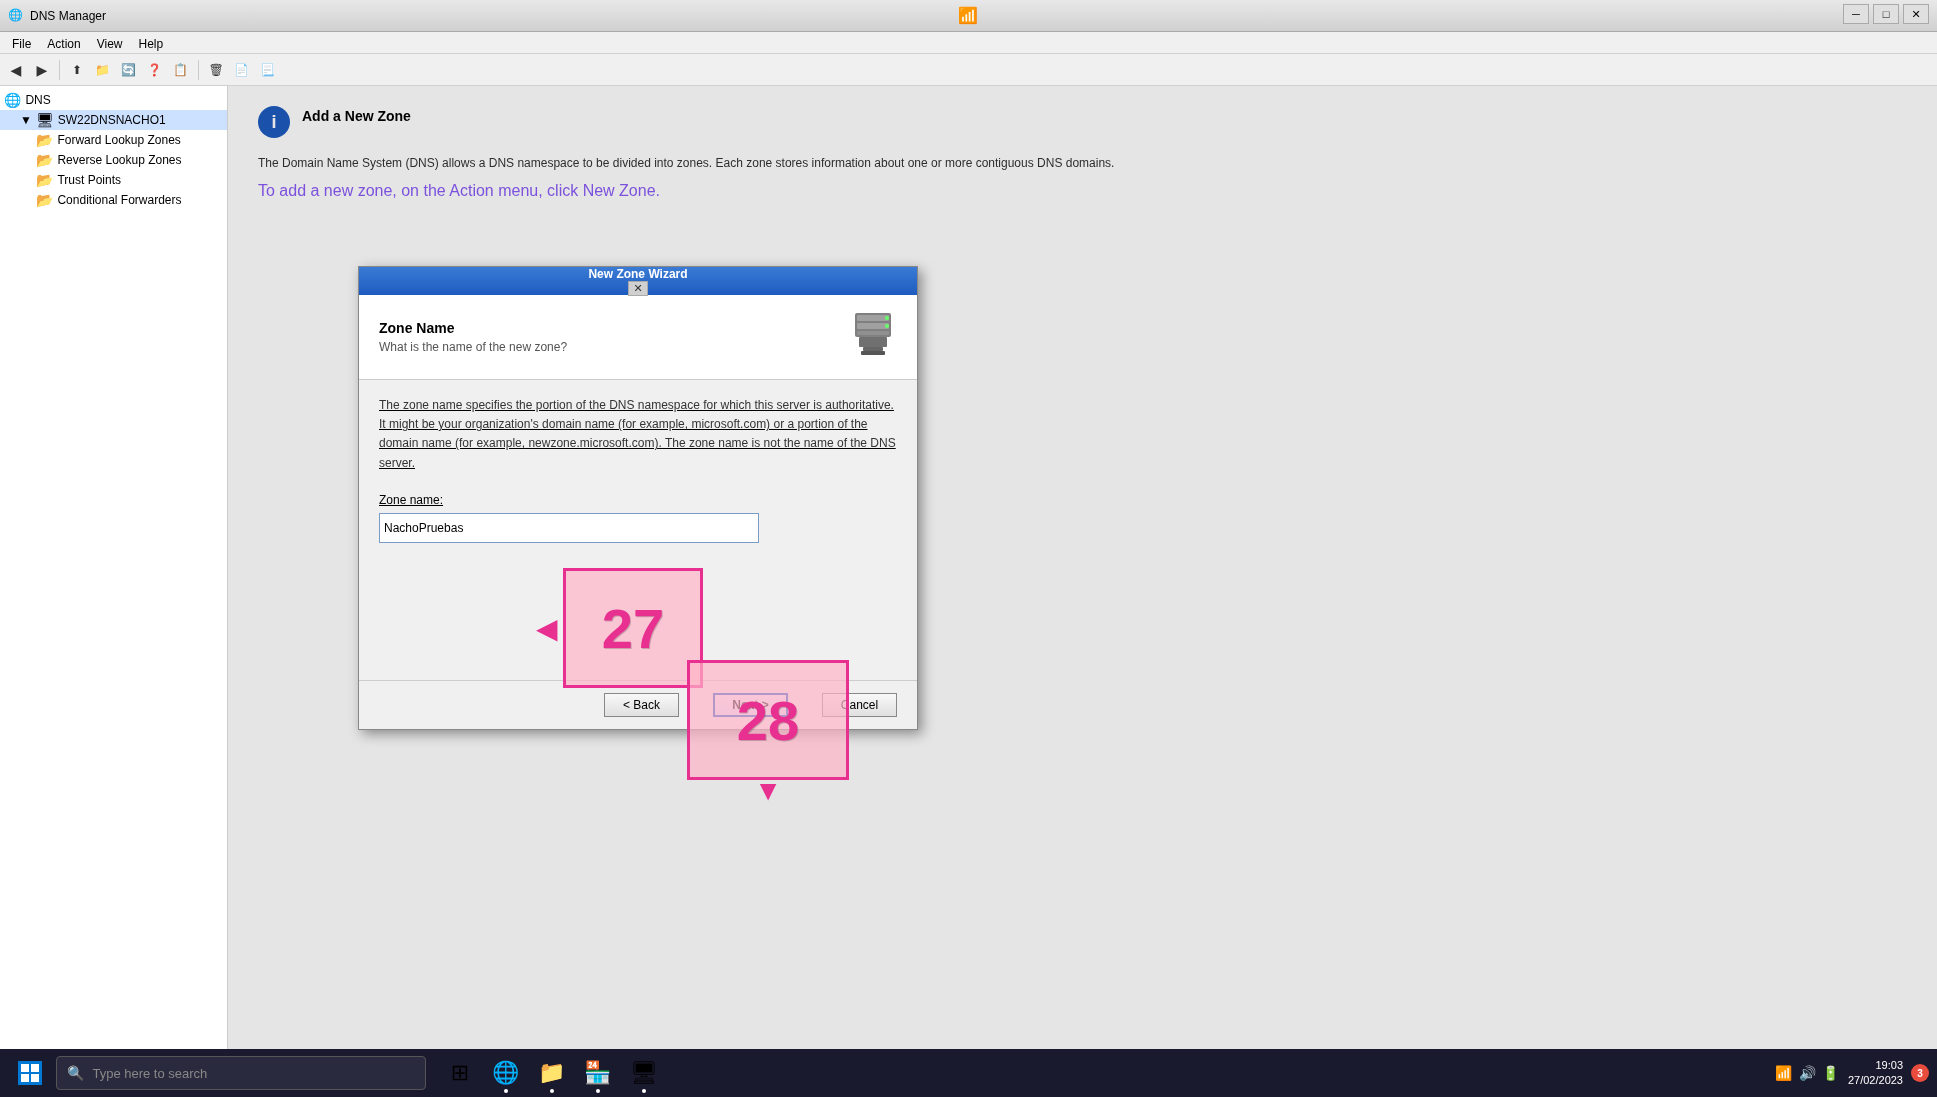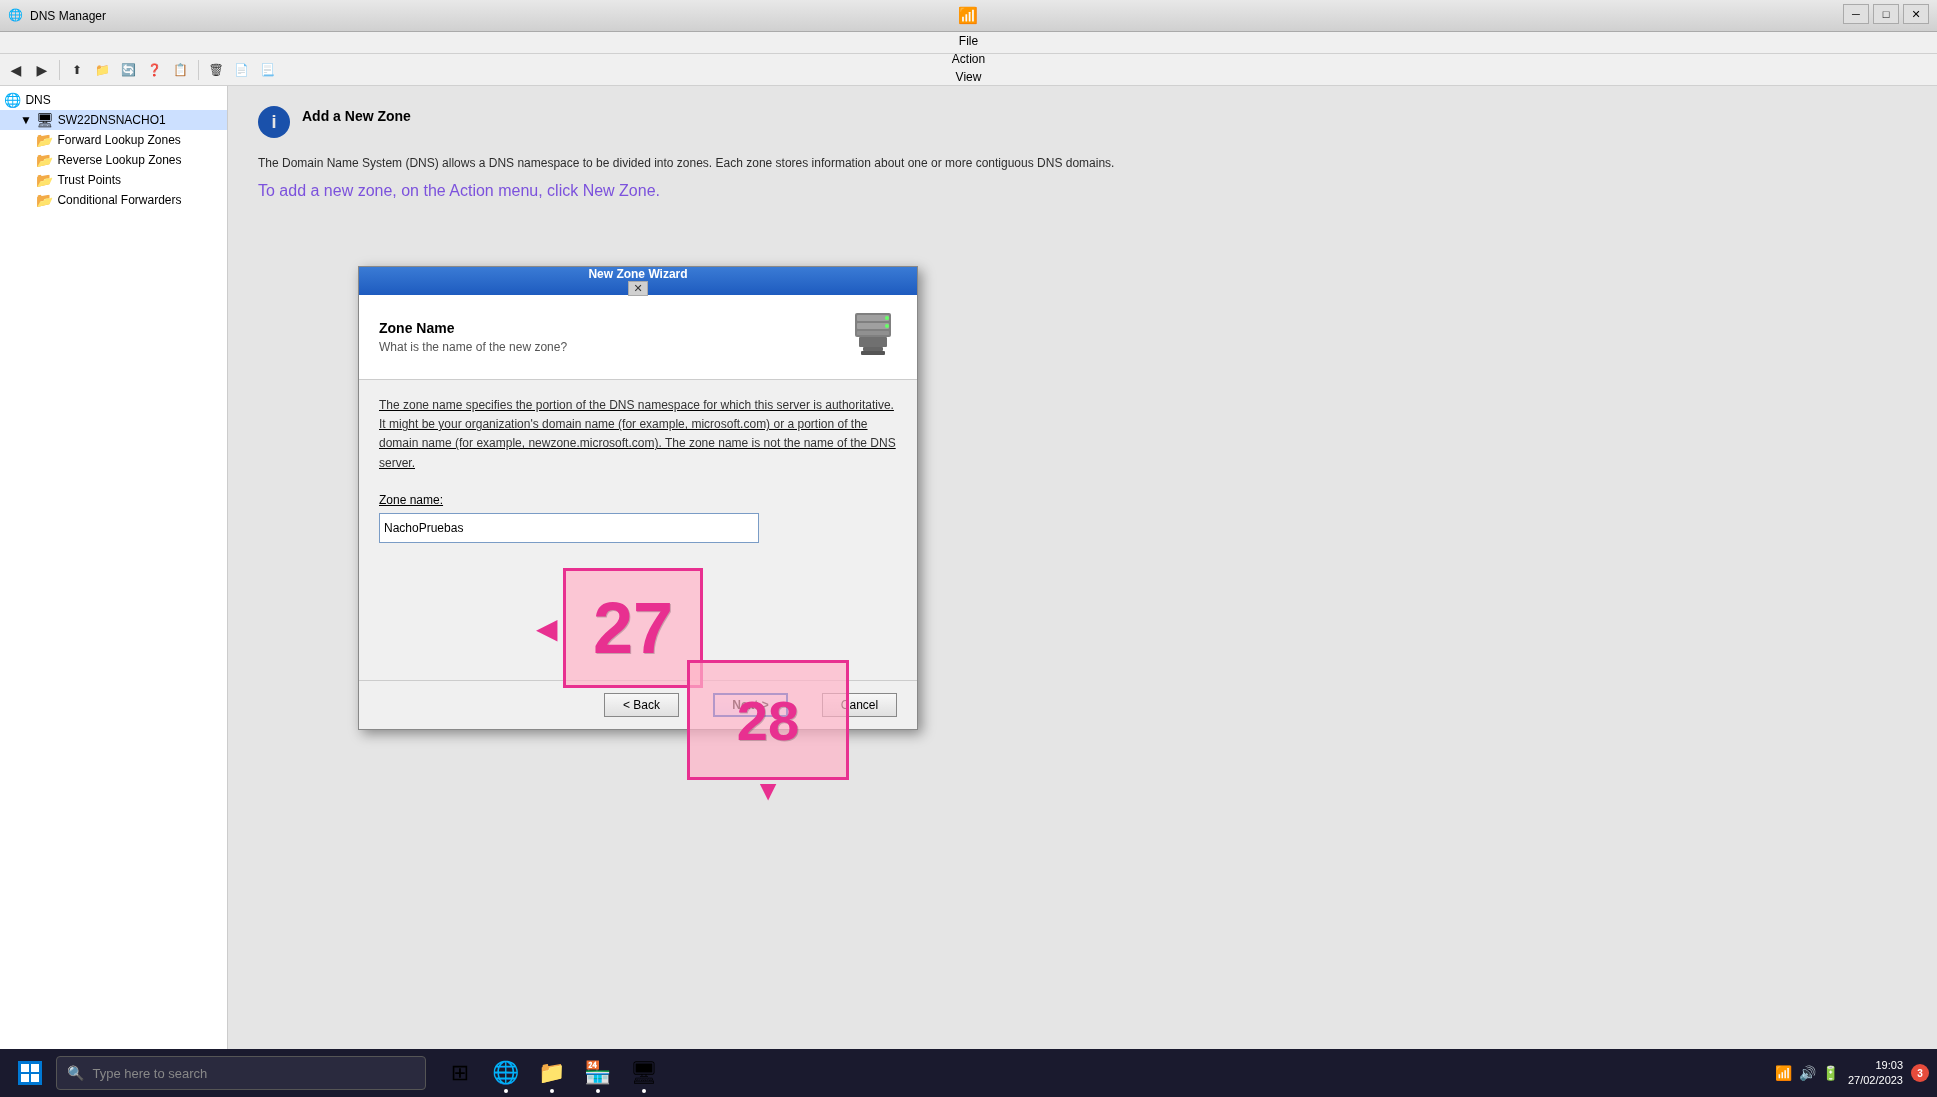--- a/index.html
+++ b/index.html
@@ -19,24 +19,23 @@
     .title-bar-text { font-size: 12px; color: #000; flex: 1; }
     .title-bar-controls { display: flex; gap: 4px; position: absolute; right: 8px; top: 4px; }
     .title-bar-btn { width: 26px; height: 20px; border: 1px solid #aaa; background: #e0e0e0; cursor: pointer; display: flex; align-items: center; justify-content: center; font-size: 11px; }
     .title-bar-btn.close-btn { background: #e0e0e0; }
 
     
     .menu-bar {
       background: #f0f0f0;
       height: 22px;
       display: flex;
-      align-items: center;
+      align-items: flex-end;
       padding: 0 4px;
       border-bottom: 1px solid #d0d0d0;
-      flex-direction: column;
     }
     .menu-item { padding: 2px 8px; cursor: pointer; font-size: 12px; }
 
     
     .toolbar {
       background: #f0f0f0;
       height: 32px;
       display: flex;
       align-items: center;
       padding: 0 4px;
@@ -466,21 +465,21 @@
           </div>
 
           <div class="wizard-content">
             <p class="wizard-description">The zone name specifies the portion of the DNS namespace for which this server is authoritative. It might be your organization's domain name (for example,  microsoft.com) or a portion of the domain name (for example, newzone.microsoft.com). The zone name is not the name of the DNS server.</p>
 
             <label class="zone-name-label">Zone name:</label>
             <input type="text" class="zone-name-input" value="NachoPruebas" style="">
 
             
             <div class="annotation-box-27">
-              <span class="step-annotation" style="position:relative;top:auto;left:auto;font-size:72px;">27</span>
+              <span class="step-annotation" style="position:relative;top:auto;left:auto;font-size:56px;">27</span>
 
               <div style="position:absolute;left:-30px;top:50%;transform:translateY(-50%);color:#e83090;font-size:28px;">◀</div>
             </div>
 
             
             <div class="annotation-box-28">
               <span class="step-annotation" style="position:relative;top:auto;left:auto;font-size:56px;">28</span>
 
               <div style="position:absolute;bottom:-30px;left:50%;transform:translateX(-50%);color:#e83090;font-size:28px;">▼</div>
             </div>

